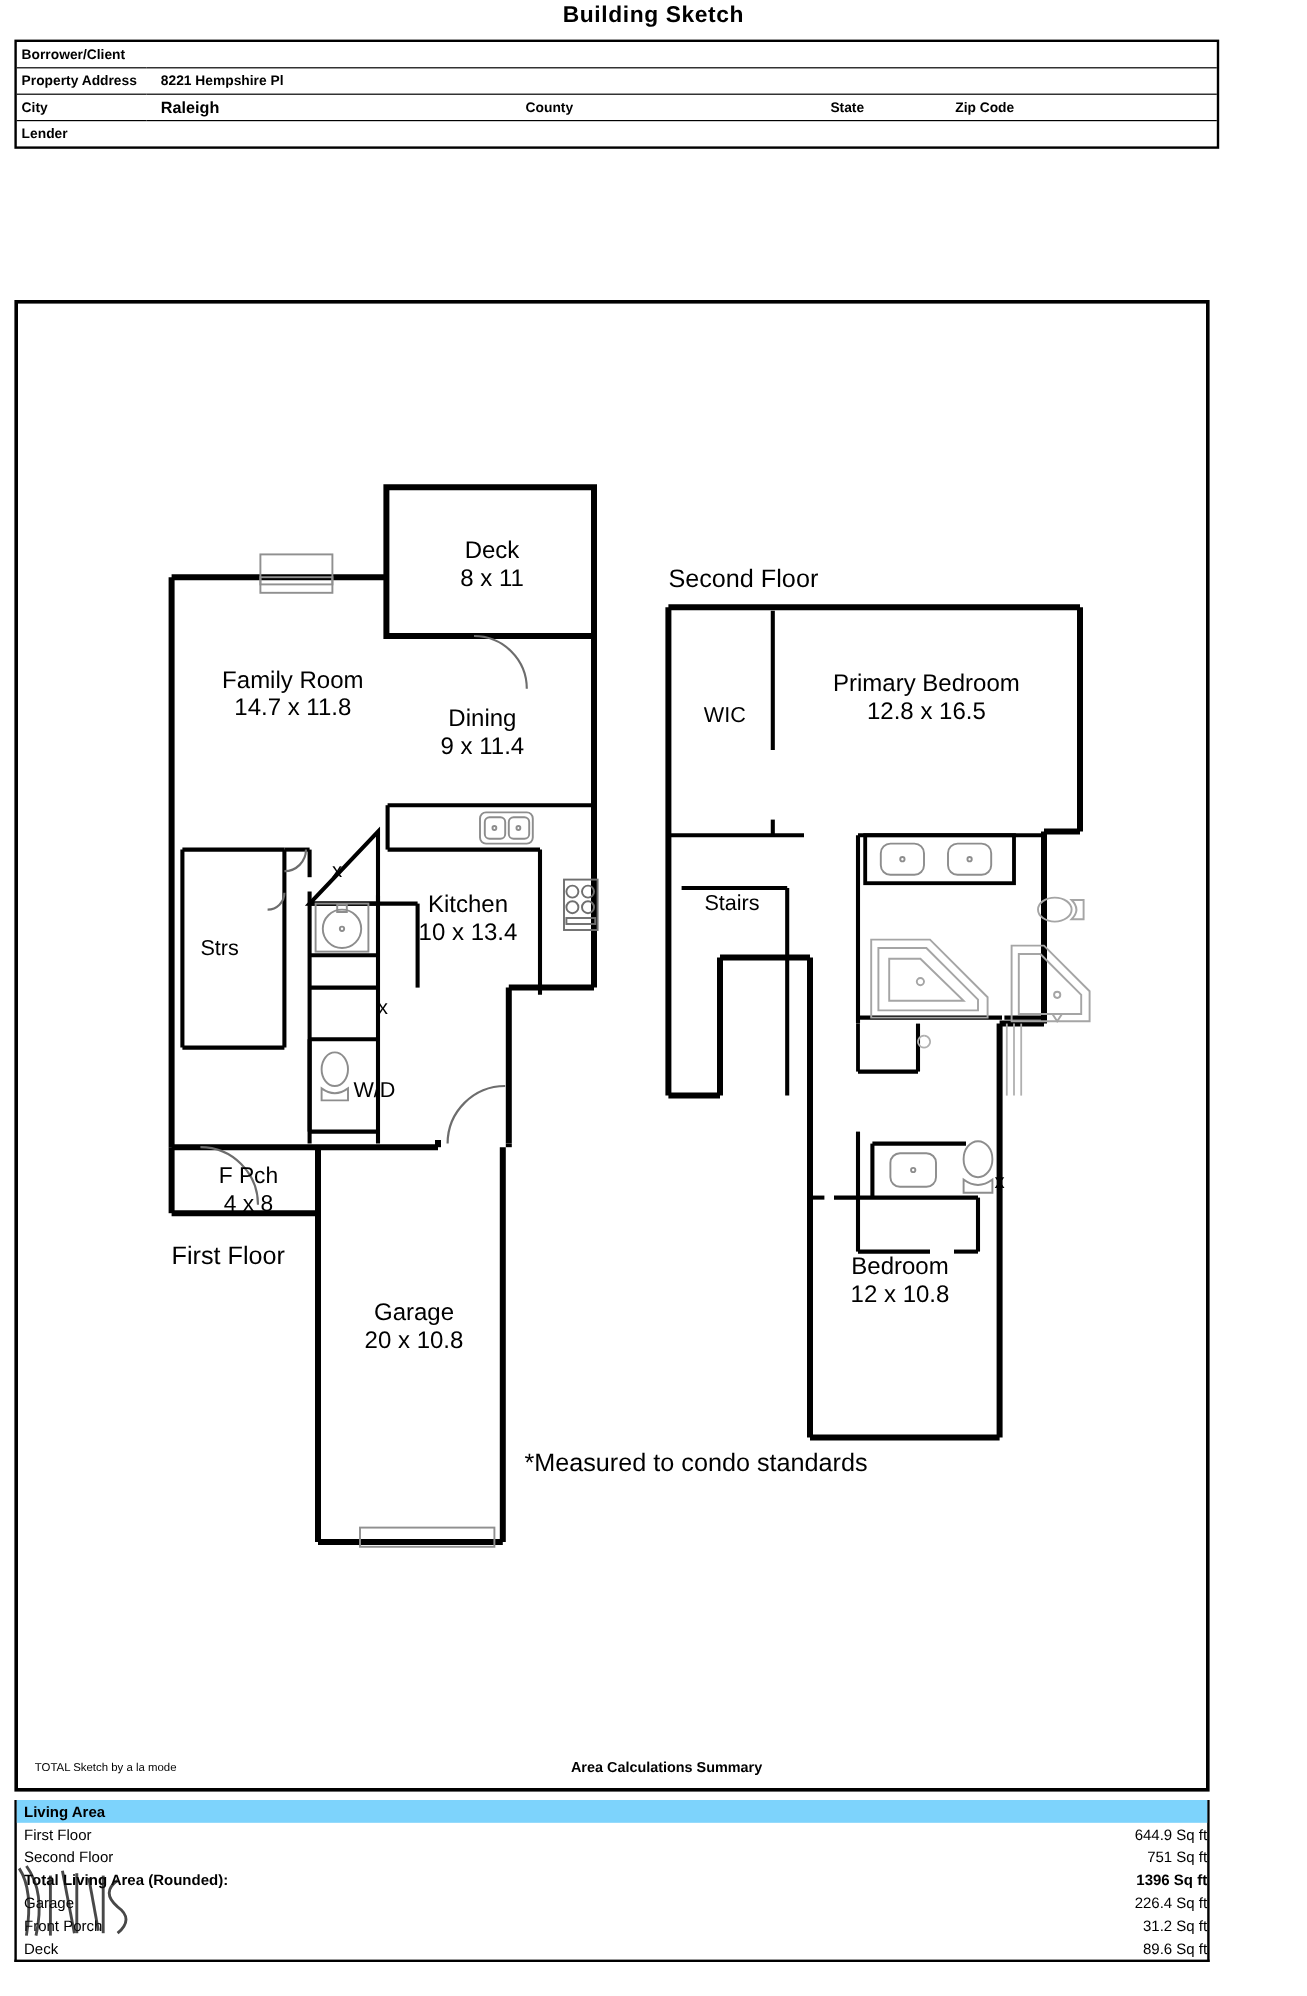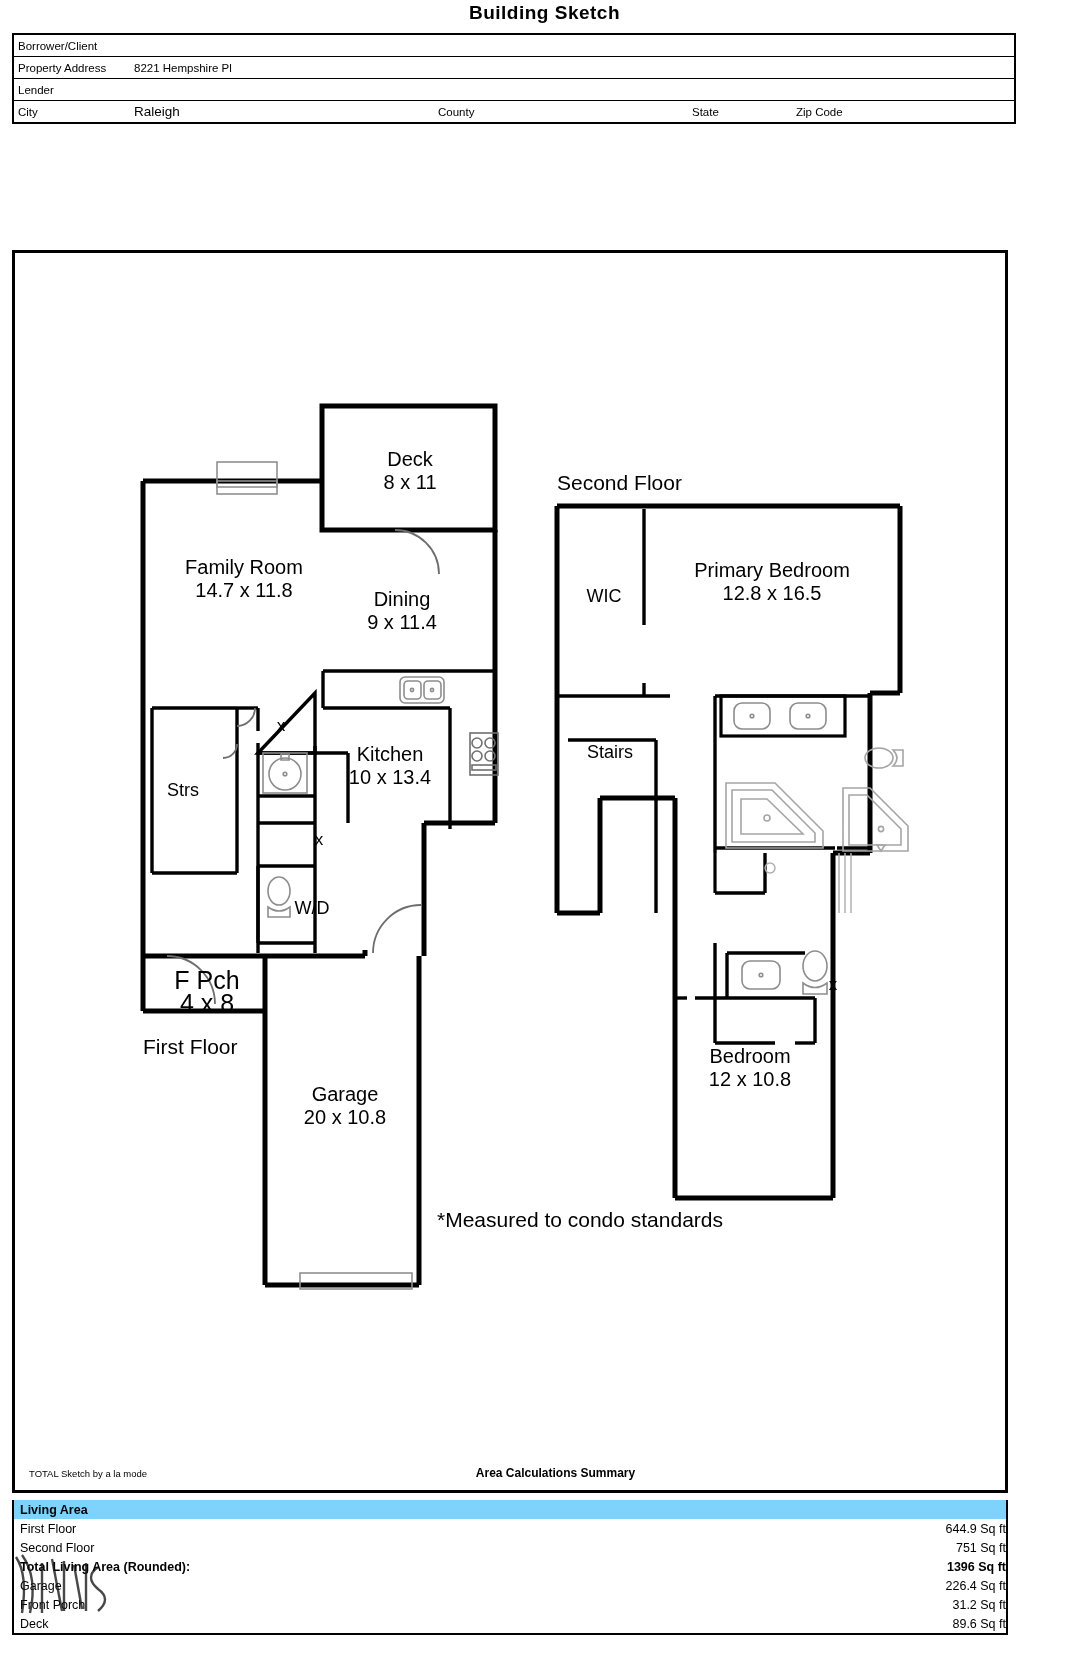--- a/index.html
+++ b/index.html
@@ -8,21 +8,21 @@
 
   
   .doc-title{position:absolute;left:0;top:0;width:1089px;text-align:center;
              font-size:19px;font-weight:bold;letter-spacing:.5px;line-height:26px;}
 
   
   .hdr{position:absolute;left:12px;top:33px;width:1000px;border:2px solid #000;
        border-collapse:collapse;}
   .hdr table{width:100%;border-collapse:collapse;}
   .hdr td{border-bottom:1px solid #000;height:21px;vertical-align:middle;
-          font-size:11.5px;padding:0 0 0 4px;white-space:nowrap;}
+          font-size:11.5px;padding:0 0 0 4px;white-space:nowrap;font-weight:bold;}
   .hdr tr:last-child td{border-bottom:none;}
   .lbl{font-size:11.5px;color:#000;width:104px;}
   .val{font-size:13.5px;padding-left:12px!important;}
   .mid-lbl{font-size:11.5px;}
 
   
   .sketch{position:absolute;left:12px;top:250px;width:996px;height:1243px;
           border:3px solid #000;box-sizing:border-box;background:#fff;overflow:hidden;}
   .sk-inner{position:absolute;inset:0;}
 
@@ -61,40 +61,40 @@
 <div class="hdr">
   <table>
     <tbody>
         <tr>
       <td class="lbl">Borrower/Client</td>
       <td></td>
     </tr>
     <tr>
       <td class="lbl">Property Address</td>
       <td class="val">8221 Hempshire Pl</td>
-    </tr>
-    <tr>
-      <td class="lbl">Lender</td>
-      <td></td>
     </tr>
     <tr>
       <td class="lbl">City</td>
       <td style="padding:0!important;">
         <table style="width:100%;border-collapse:collapse;">
           <tbody>
                 <tr>
             <td style="border:none;width:300px;font-size:13.5px;padding-left:12px;">Raleigh</td>
             <td style="border:none;width:250px;" class="mid-lbl">County</td>
             <td style="border:none;width:100px;" class="mid-lbl">State</td>
             <td style="border:none;" class="mid-lbl">Zip Code</td>
           </tr>
         </tbody>
             </table>
       </td>
     </tr>
+    <tr>
+      <td class="lbl">Lender</td>
+      <td></td>
+    </tr>
   </tbody>
     </table>
 </div>
 
 <div class="sketch">
   <div class="sk-inner">
 
     <svg width="996" height="1200" viewBox="0 0 996 1200" style="position:absolute;left:0;top:0;">
       <g fill="none" stroke="#000" stroke-width="5">
 
@@ -300,21 +300,21 @@
     </div>
 
     <div class="room-label" style="left:375px;top:490px;">
       <span class="nm">Kitchen</span>
       <span class="dim">10 x 13.4</span>
     </div>
 
     <div class="tiny-label" style="left:168px;top:527px;">Strs</div>
     <div class="tiny-label" style="left:297px;top:645px;">W/D</div>
 
-    <div class="room-label" style="left:192px;top:716px;font-size:25px;">
+    <div class="room-label" style="left:192px;top:716px;font-size:19px;">
       <span class="nm">F Pch</span>
       <span class="dim">4 x 8</span>
     </div>
 
     <div class="room-label" style="left:330px;top:830px;">
       <span class="nm">Garage</span>
       <span class="dim">20 x 10.8</span>
     </div>
 
     <div class="plan-label" style="left:128px;top:782px;">First Floor</div>

